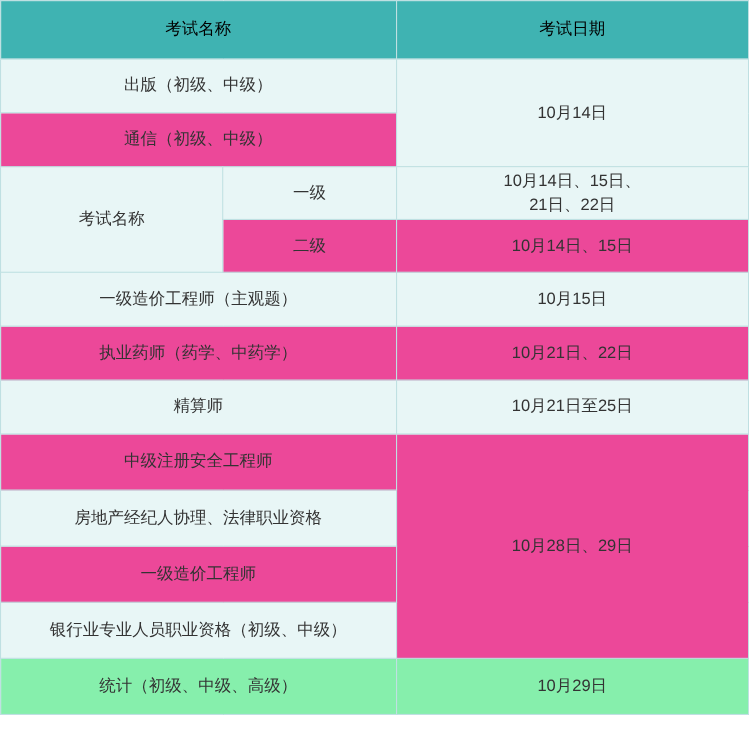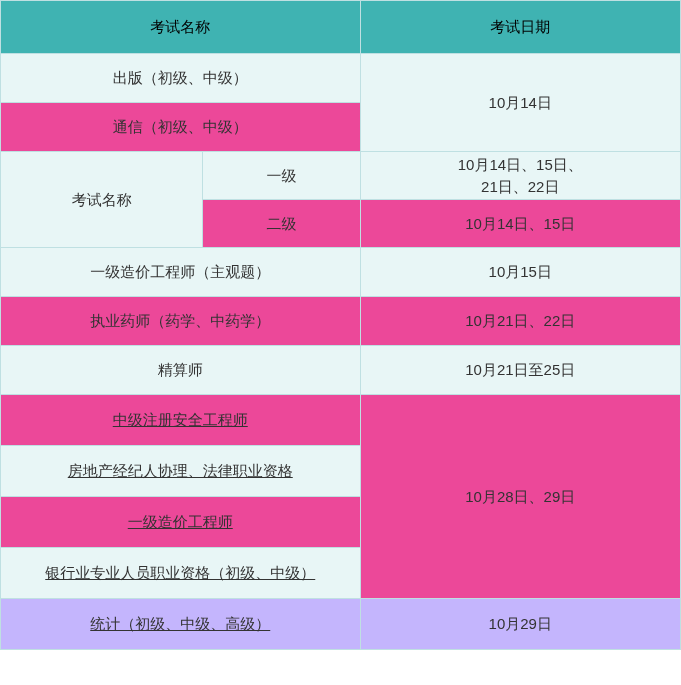--- a/index.html
+++ b/index.html
@@ -33,25 +33,25 @@
     background: #3fb3b2;
     color: #000000;
     font-weight: bold;
     height: 52px;
     font-size: 16px;
     border: 1px solid #3fb3b2;
   }
   
   .tint-a { background: #e8f6f6; margin-left: 17px; }
   .tint-b { background: #ec4899; }
-  .tint-white { background: #c4b5fd; }
+  .tint-white { background: #86efac; }
 
   .row-h-48 { height: 48px; }
   .row-h-47 { height: 47px; }
-  .row-h-50 { height: 50px; text-decoration: underline; }
+  .row-h-50 { height: 50px; }
   .date-cell { font-size: 15px; }
   .date-cell .line { display: block; }
 </style>
 </head>
 <body>
 
 <table class="exam-table">
   <colgroup>
     <col style="width:202px">
     <col style="width:157px">

